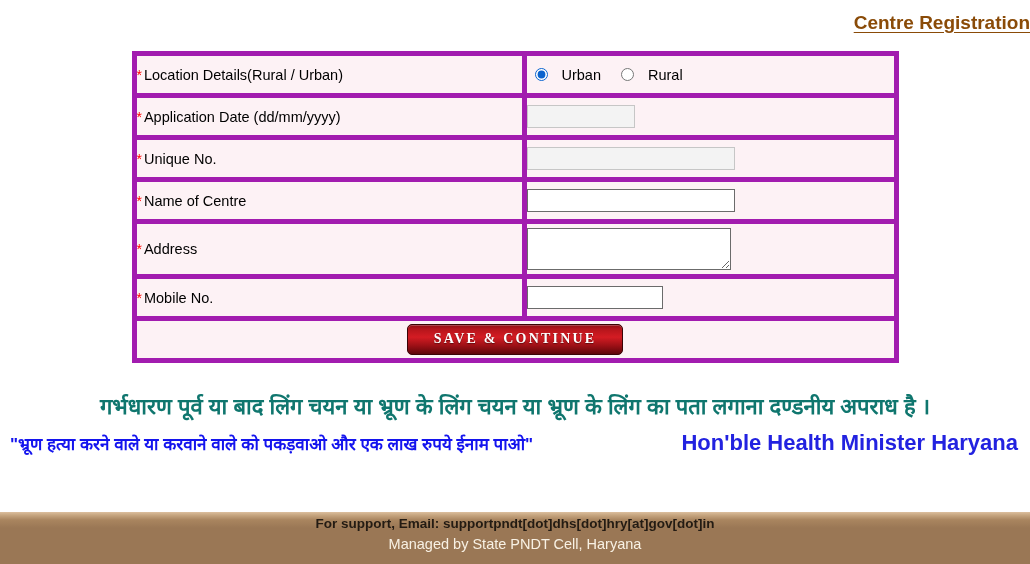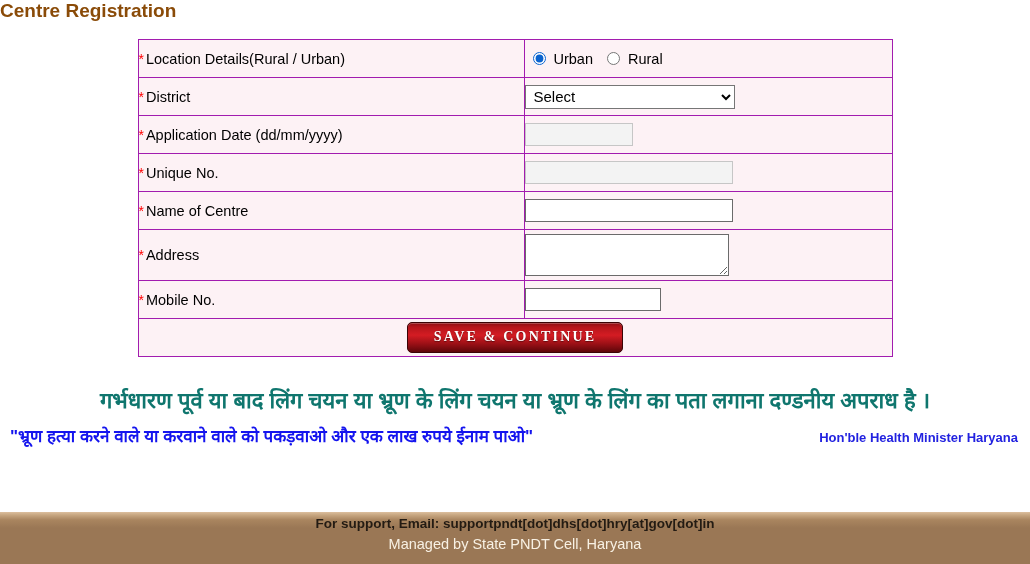--- a/index.html
+++ b/index.html
@@ -10,44 +10,45 @@
     width: 1030px;
     height: 564px;
     background: #ffffff;
     font-family: "Liberation Sans", sans-serif;
     overflow: hidden;
     position: relative;
   }
 
   
   .page-title {
-    text-align: left;
+    text-align: right;
     font-size: 19px;
     font-weight: bold;
     color: #8a4b08;
+    text-decoration: underline;
     text-underline-offset: 3px;
-    padding-top: 0;
+    padding-top: 12px;
     letter-spacing: 0px;
     font-family: "Liberation Sans", sans-serif;
   }
 
   
   .form-wrap {
     margin-top: 17px;
     display: flex;
     justify-content: center;
   }
   table.reg-table {
     border-collapse: collapse;
     width: 752px;
     background: #fdf2f5;
     table-layout: fixed;
   }
   table.reg-table td {
-    border: 1px solid #a21caf;
+    border: 5px solid #a21caf;
     background: #fdf2f5;
     padding: 0;
     vertical-align: middle;
     height: 37px;
   }
   td.label-cell {
     width: 385px;
     padding-left: 9px;
     font-size: 14.5px;
     color: #000000;
@@ -64,21 +65,21 @@
   }
   .lbl-text {
     color: #000;
     font-size: 14.5px;
   }
 
   
   .radio-group {
     display: flex;
     align-items: center;
-    gap: 6px;
+    gap: 12px;
     font-size: 14.5px;
     padding-left: 8px;
   }
   .radio-group input[type="radio"] {
     margin: 0 2px 0 0;
     width: 13px;
     height: 13px;
     vertical-align: middle;
     accent-color: #0b63ce;
   }
@@ -180,21 +181,21 @@
   .notice-hi-blue {
     color: #1414ee;
     font-weight: bold;
     font-size: 17px;
     font-family: "Liberation Sans", sans-serif;
     white-space: nowrap;
   }
   .minister-text {
     color: #2222e0;
     font-weight: bold;
-    font-size: 13px;
+    font-size: 22px;
     font-family: "Liberation Sans", sans-serif;
     white-space: nowrap;
     padding-right: 4px;
     text-align: right;
   }
 
   
   .footer {
     position: absolute;
     left: 0;
@@ -237,30 +238,20 @@
         <td class="field-cell">
           <span class="radio-group">
             <input type="radio" name="loc" id="loc-urban" checked="" style="">
             <label for="loc-urban">Urban</label>
             <input type="radio" name="loc" id="loc-rural" style="">
             <label for="loc-rural">Rural</label>
           </span>
         </td>
       </tr>
 
-      <tr>
-        <td class="label-cell">
-          <span class="req">*</span><span class="lbl-text">District</span>
-        </td>
-        <td class="field-cell">
-          <select class="std-select">
-            <option selected="">Select</option>
-          </select>
-        </td>
-      </tr>
 
 
       <tr>
         <td class="label-cell">
           <span class="req">*</span><span class="lbl-text">Application Date (dd/mm/yyyy)</span>
         </td>
         <td class="field-cell">
           <input type="text" class="txt date-field disabled-field" disabled="" value="" style="">
         </td>
       </tr>

